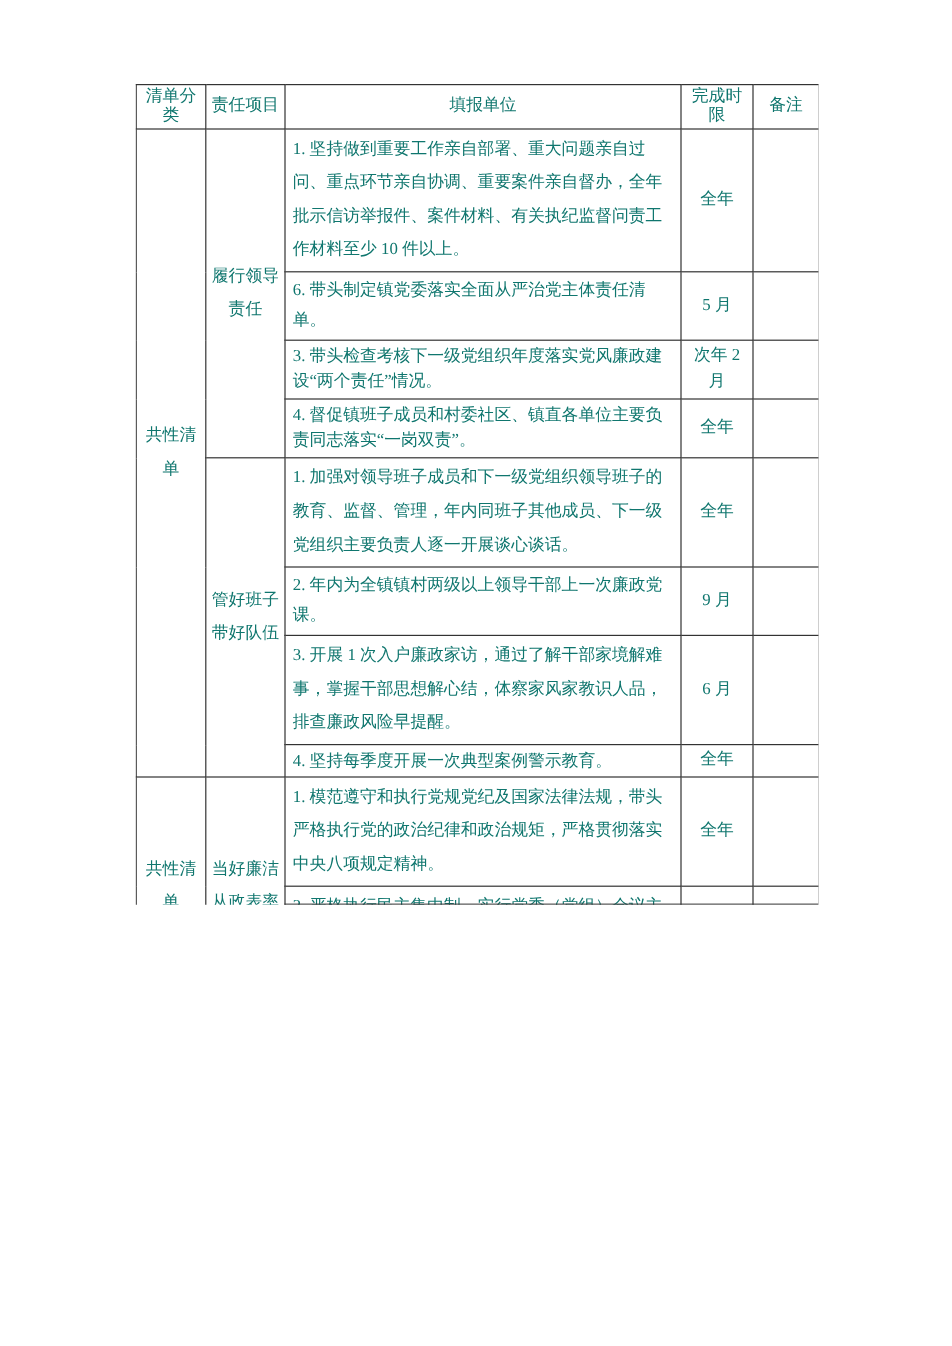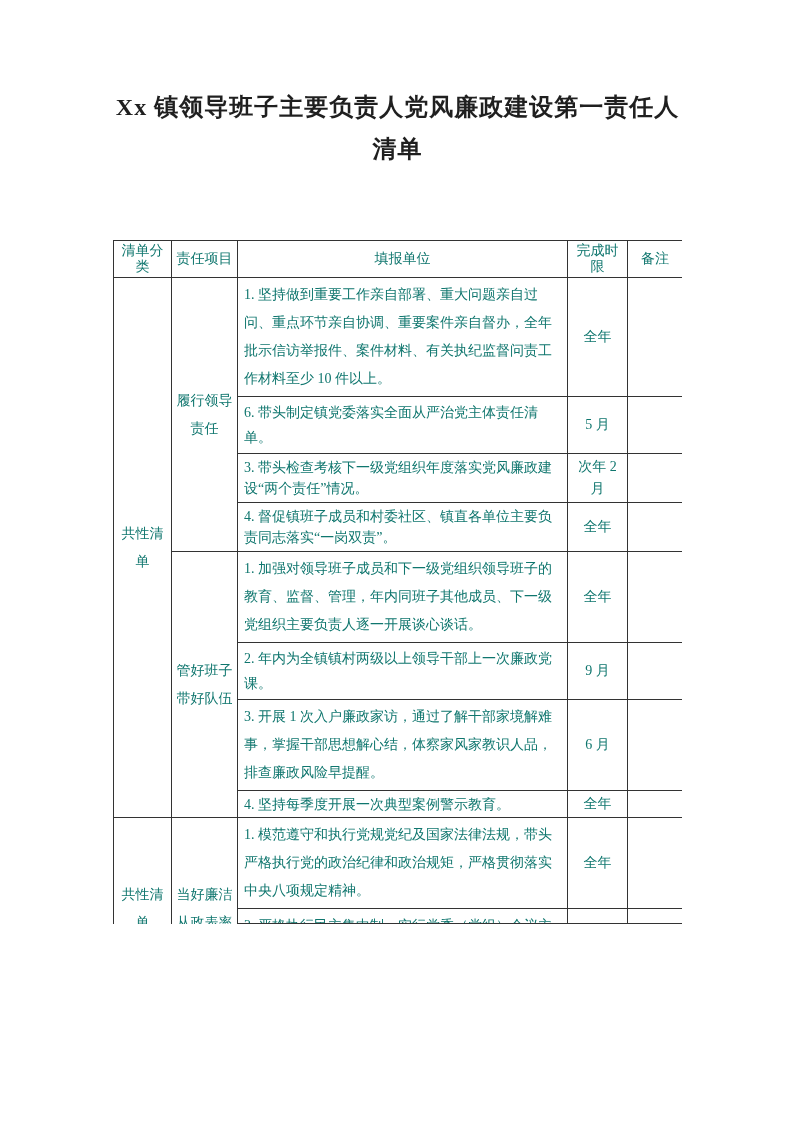--- a/index.html
+++ b/index.html
@@ -87,21 +87,20 @@
     top: 683px;
     height: 1px;
     background: #333333;
   }
 </style>
 </head>
 <body>
 
 <div class="page">
 
-  <h1 class="title">Xx 镇领导班子主要负责人党风廉政建设第一责任人清单</h1>
 
   <div class="meta">
   </div>
 
   <div class="table-wrap">
     <table>
       <colgroup>
         <col style="width:58px">
         <col style="width:66px">
         <col style="width:330px">

